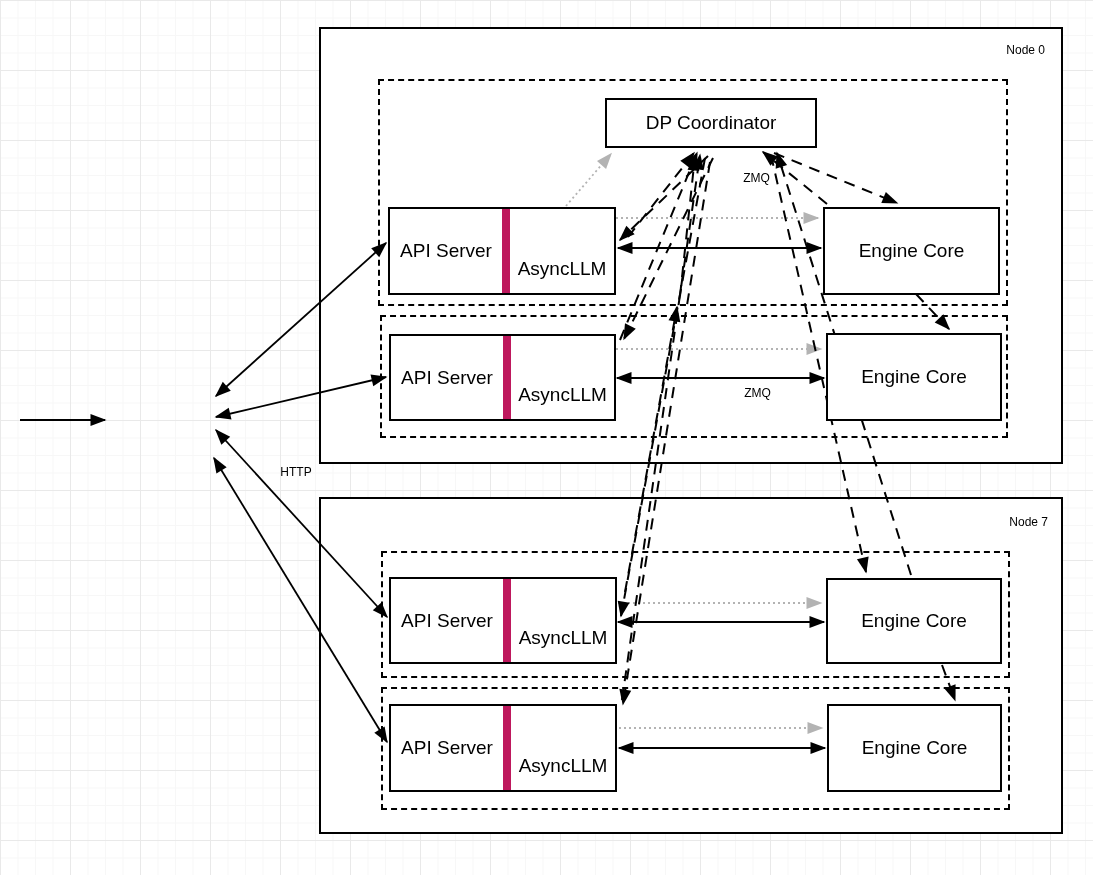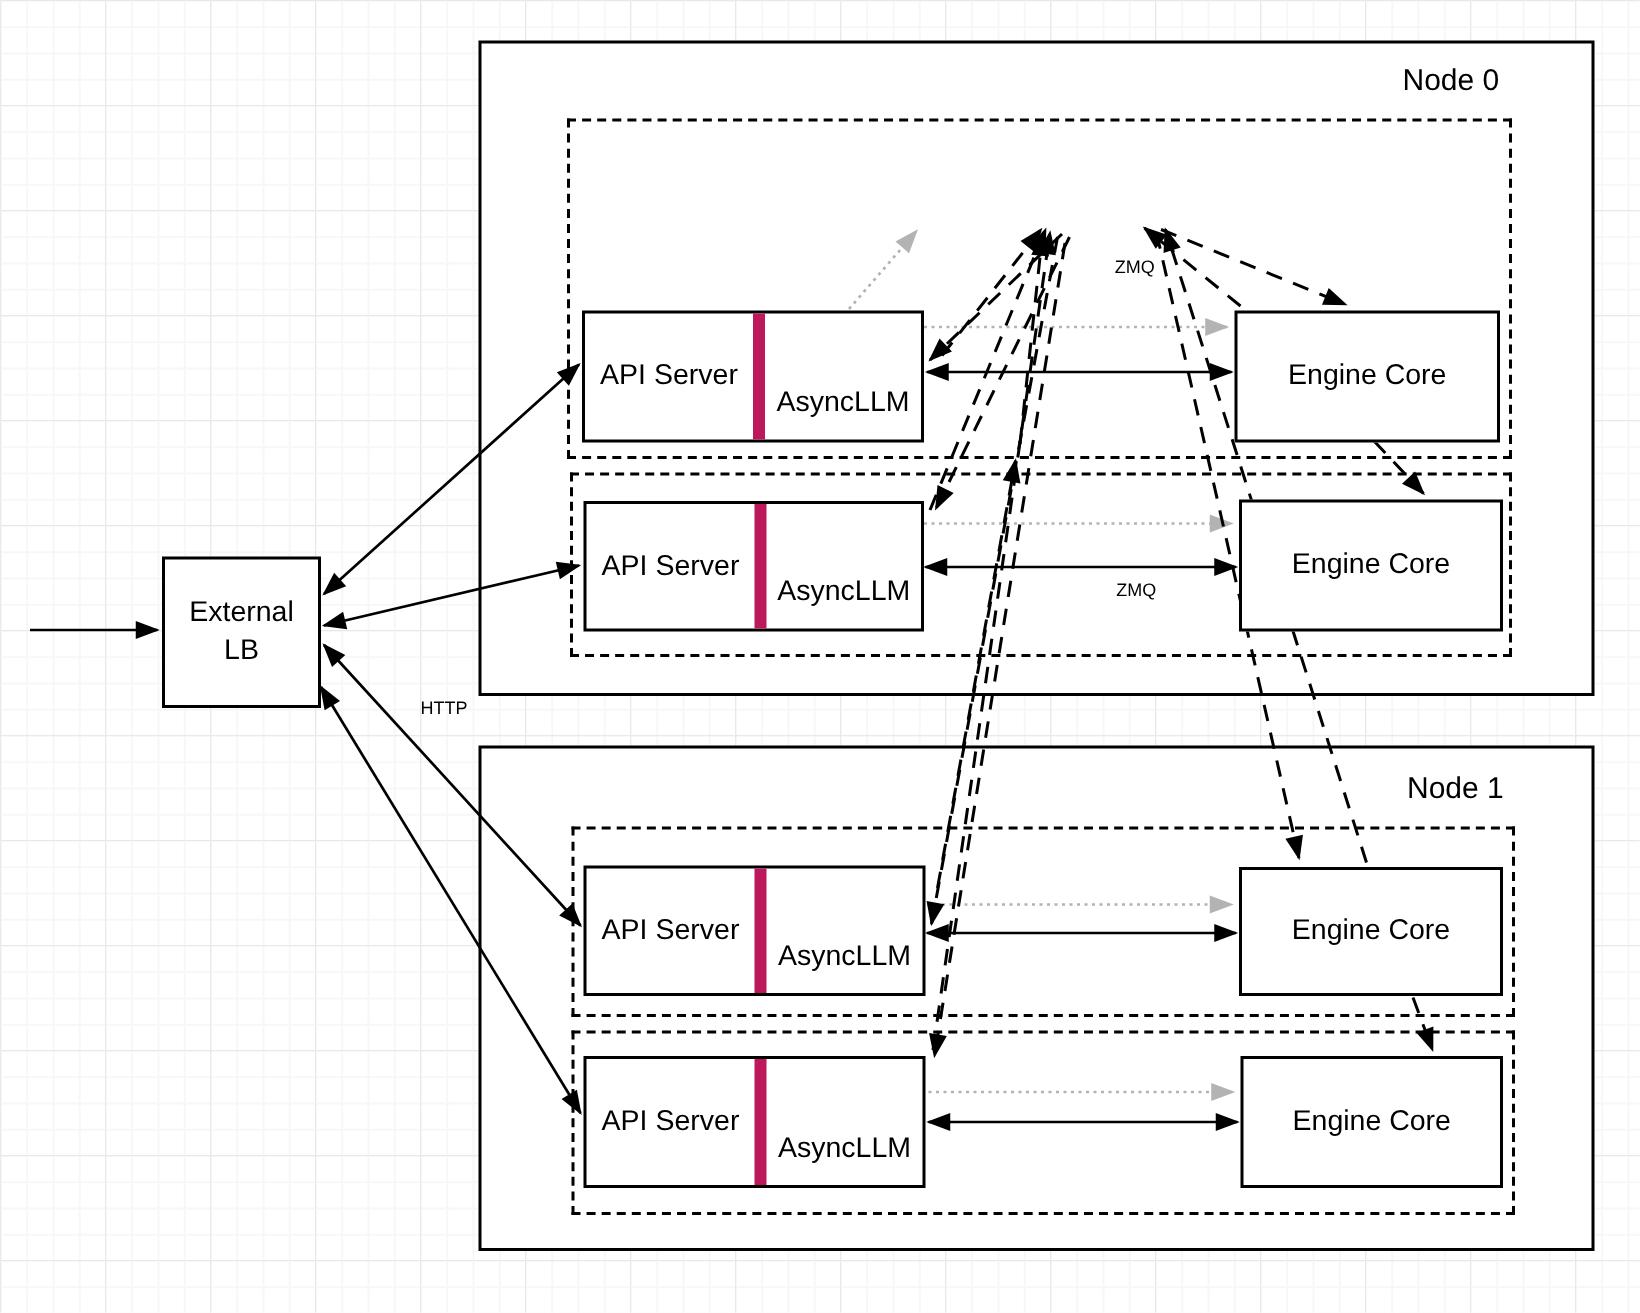--- a/index.html
+++ b/index.html
@@ -18,21 +18,21 @@
   .box{position:absolute; background:#fff; border:2px solid #000; box-sizing:border-box;}
   .nodebox{background:#fff;}
   .group{position:absolute; border:2px dashed #000; box-sizing:border-box; background:transparent;}
   .center{display:flex; align-items:center; justify-content:center; text-align:center;}
   .boxlabel{font-size:19px; line-height:1.3;}
   .combo{display:flex; align-items:stretch; padding:0;}
   .combo .cell{display:flex; align-items:center; justify-content:center; font-size:19px;}
   .combo .cell-left{flex:0 0 120px; border-right:8px solid #be185d; box-sizing:border-box;}
   .combo .cell-right{flex:1;margin-top:35px;}
   .floatlabel{position:absolute; font-size:12px;padding-left:24px;}
-  .nodename{position:absolute; font-size:20px; text-align:left;}
+  .nodename{position:absolute; font-size:12px; text-align:right;}
   svg.overlay{position:absolute; left:0; top:0; pointer-events:none;}
 </style>
 </head>
 <body>
 
 <div class="canvas">
 
   <div class="box nodebox" style="left:319px; top:27px; width:744px; height:437px;"></div>
   <div class="box nodebox" style="left:319px; top:497px; width:744px; height:337px;"></div>
 
@@ -74,25 +74,24 @@
       <line x1="622" y1="700" x2="700" y2="155" stroke-dasharray="11,8" stroke-width="2" stroke="#000000" marker-end="url(#arrow-black)"></line>
       <line x1="710" y1="162" x2="623" y2="704" stroke-dasharray="11,8" stroke-width="2" stroke="#000000" marker-end="url(#arrow-black)"></line>
       <line x1="774" y1="153" x2="897" y2="203" stroke-dasharray="11,8" stroke-width="2" stroke="#000000" marker-end="url(#arrow-black)"></line>
       <line x1="827" y1="204" x2="763" y2="152" stroke-dasharray="11,8" stroke-width="2" stroke="#000000" marker-end="url(#arrow-black)"></line>
       <line x1="916" y1="294" x2="949" y2="329" stroke-dasharray="11,8" stroke-width="2" stroke="#000000" marker-end="url(#arrow-black)"></line>
       <line x1="771" y1="155" x2="866" y2="572" stroke-dasharray="11,8" stroke-width="2" stroke="#000000" marker-end="url(#arrow-black)"></line>
       <line x1="911" y1="575" x2="777" y2="153" stroke-dasharray="11,8" stroke-width="2" stroke="#000000" marker-end="url(#arrow-black)"></line>
       <line x1="942" y1="665" x2="955" y2="700" stroke-dasharray="11,8" stroke-width="2" stroke="#000000" marker-end="url(#arrow-black)"></line>
     </svg>
 
-  <div class="box center" style="left:108px; top:371px; width:106px; height:101px; flex-direction:column;">
-    <div class="boxlabel">External</div>
-    <div class="boxlabel">LB</div>
+
+  <div class="box center" style="left:605px; top:98px; width:212px; height:50px;">
+    <div class="boxlabel">DP Coordinator</div>
   </div>
-
 
   <div class="box combo" style="left:388px; top:207px; width:228px; height:88px;">
     <div class="cell cell-left">API Server</div>
     <div class="cell cell-right">AsyncLLM</div>
   </div>
   <div class="box combo" style="left:389px; top:334px; width:227px; height:87px;">
     <div class="cell cell-left">API Server</div>
     <div class="cell cell-right">AsyncLLM</div>
   </div>
   <div class="box combo" style="left:389px; top:577px; width:228px; height:87px;">
@@ -111,18 +110,18 @@
     <div class="boxlabel">Engine Core</div>
   </div>
   <div class="box center" style="left:826px; top:578px; width:176px; height:86px;">
     <div class="boxlabel">Engine Core</div>
   </div>
   <div class="box center" style="left:827px; top:704px; width:175px; height:88px;">
     <div class="boxlabel">Engine Core</div>
   </div>
 
   <div class="nodename" style="left:935px; top:43px; width:110px;">Node 0</div>
-  <div class="nodename" style="left:938px; top:515px; width:110px;">Node 1</div>
+  <div class="nodename" style="left:938px; top:515px; width:110px;">Node 7</div>
   <div class="floatlabel" style="left:705px; top:171px; width:55px; text-align:center;">ZMQ</div>
   <div class="floatlabel" style="left:706px; top:386px; width:55px; text-align:center;">ZMQ</div>
   <div class="floatlabel" style="left:243px; top:429px; width:58px; text-align:center;margin-top:36px;">HTTP</div>
 
 </div>
 
 </body></html>

